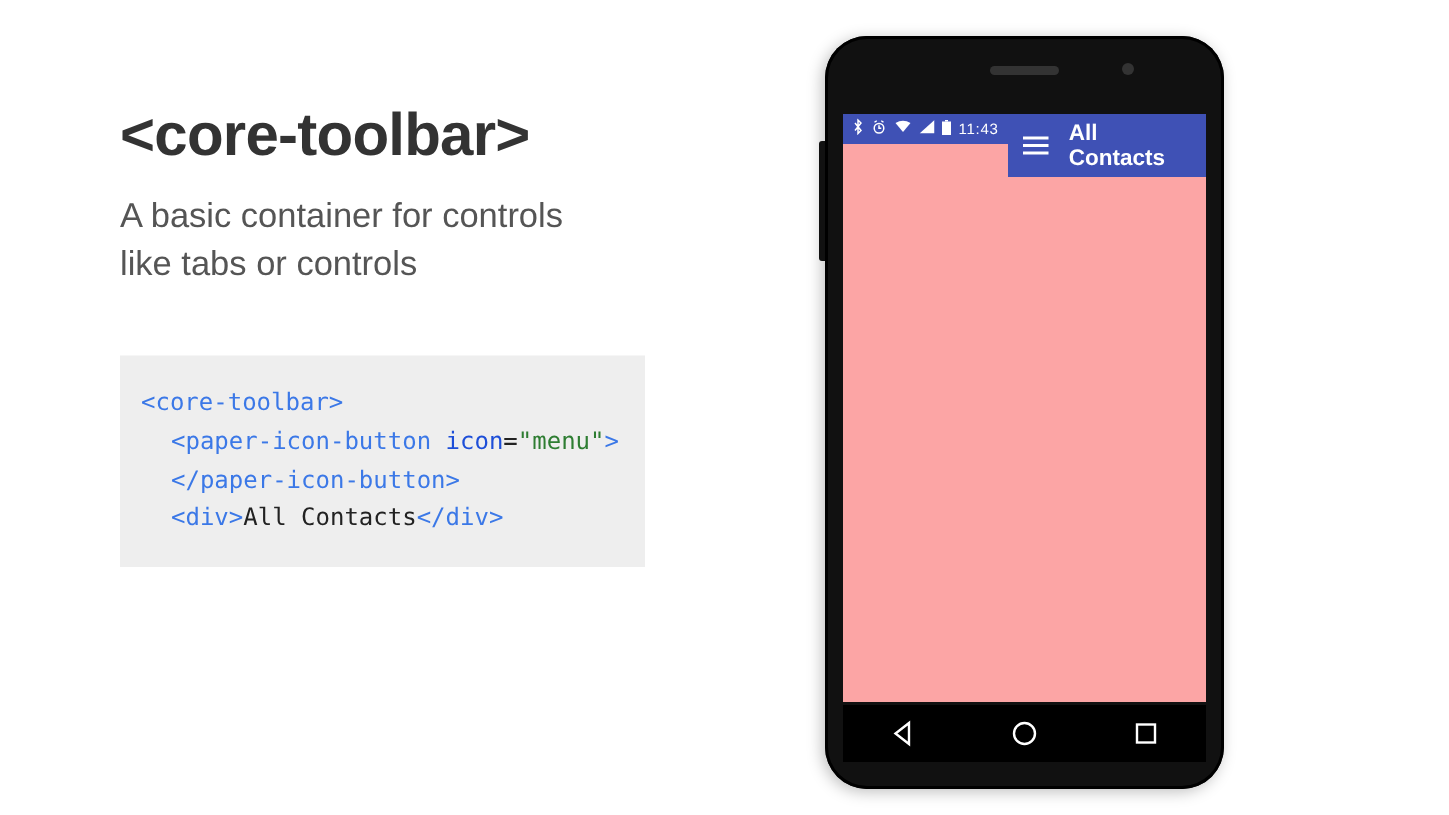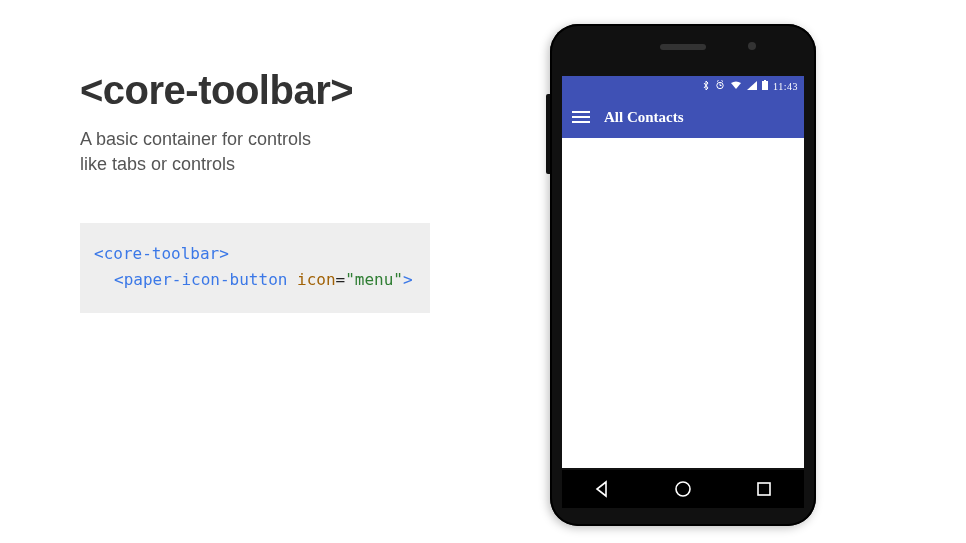--- a/index.html
+++ b/index.html
@@ -2,34 +2,34 @@
 <html><head>
   <meta charset="utf-8">
   <style>
     * { box-sizing: border-box; margin: 0; padding: 0; }
     html, body { width: 966px; height: 543px; font-family: 'Helvetica Neue', Arial, sans-serif; background: #fff; overflow: hidden; }
     .slide { position: relative; width: 966px; height: 543px; }
 
     
     .left { position: absolute; left: 80px; top: 68px; width: 400px; }
     .hdr { font-size: 40px; font-weight: 700; color: #333; letter-spacing: -0.5px; }
-    .sub { font-size: 18px; color: #555; line-height: 1.4; margin-top: 14px; font-weight: 300; }
+    .sub { font-size: 23px; color: #555; line-height: 1.4; margin-top: 14px; font-weight: 300; }
 
     .codeblock {
       margin-top: 46px;
       background: #eeeeee;
       padding: 18px 14px 20px 14px;
       font-family: Menlo, Consolas, monospace;
       font-size: 16px;
       line-height: 1.6;
       color: #333;
       width: 350px;
     }
     .c-tag   { color: #3b78e7; }
-    .c-attr  { color: #a16207; }
+    .c-attr  { color: #1d4ed8; }
     .c-str   { color: #2e7d32; }
     .c-text  { color: #222; }
     .indent1 { padding-left: 20px; display: block; }
 
     
     .phone {
       position: absolute;
       right: 150px;
       top: 24px;
       width: 266px;
@@ -44,23 +44,22 @@
       left: -4px; top: 70px; width: 4px; height: 80px;
       background: #111; border-radius: 2px 0 0 2px;
     }
     .speaker { position: absolute; top: 20px; left: 50%; transform: translateX(-50%); width: 46px; height: 6px; background: #333; border-radius: 3px; }
     .camera  { position: absolute; top: 18px; right: 60px; width: 8px; height: 8px; background: #333; border-radius: 50%; }
 
     .screen {
       position: absolute;
       top: 52px; left: 12px; right: 12px; bottom: 58px;
       background: #fca5a5;
-      display: flex; flex-direction: column;
+      display: flex; flex-direction: row;
       overflow: hidden;
-      font-family: Liberation Serif, serif;
     }
     .statusbar {
       height: 20px;
       background: #3f51b5;
       display: flex; justify-content: flex-end; align-items: center;
       gap: 5px; padding: 0 6px;
       font-size: 10px; color: #fff;
     }
     .statusbar .ico { display: inline-block; line-height: 1; }
     .statusbar .clock { font-size: 10px; letter-spacing: 0.5px; }
@@ -96,20 +95,22 @@
   <div class="left">
     <div class="hdr">&lt;core-toolbar&gt;</div>
     <div class="sub">
       <span>A basic container for controls</span><br>
       <span>like tabs or controls</span>
     </div>
 
     <div class="codeblock">
       <span class="c-tag">&lt;core-toolbar&gt;</span><br>
       <span class="indent1"><span class="c-tag">&lt;paper-icon-button</span><span class="c-attr"> icon</span><span class="c-text">=</span><span class="c-str">"menu"</span><span class="c-tag">&gt;</span></span>
+      <span class="indent1 c-tag">&lt;/paper-icon-button&gt;</span>
+      <span class="indent1"><span class="c-tag">&lt;div&gt;</span><span class="c-text">All Contacts</span><span class="c-tag">&lt;/div&gt;</span></span>
     </div>
   </div>
 
   <div class="phone">
     <div class="speaker"></div>
     <div class="camera"></div>
 
     <div class="screen">
       <div class="statusbar">
         <span class="ico">

